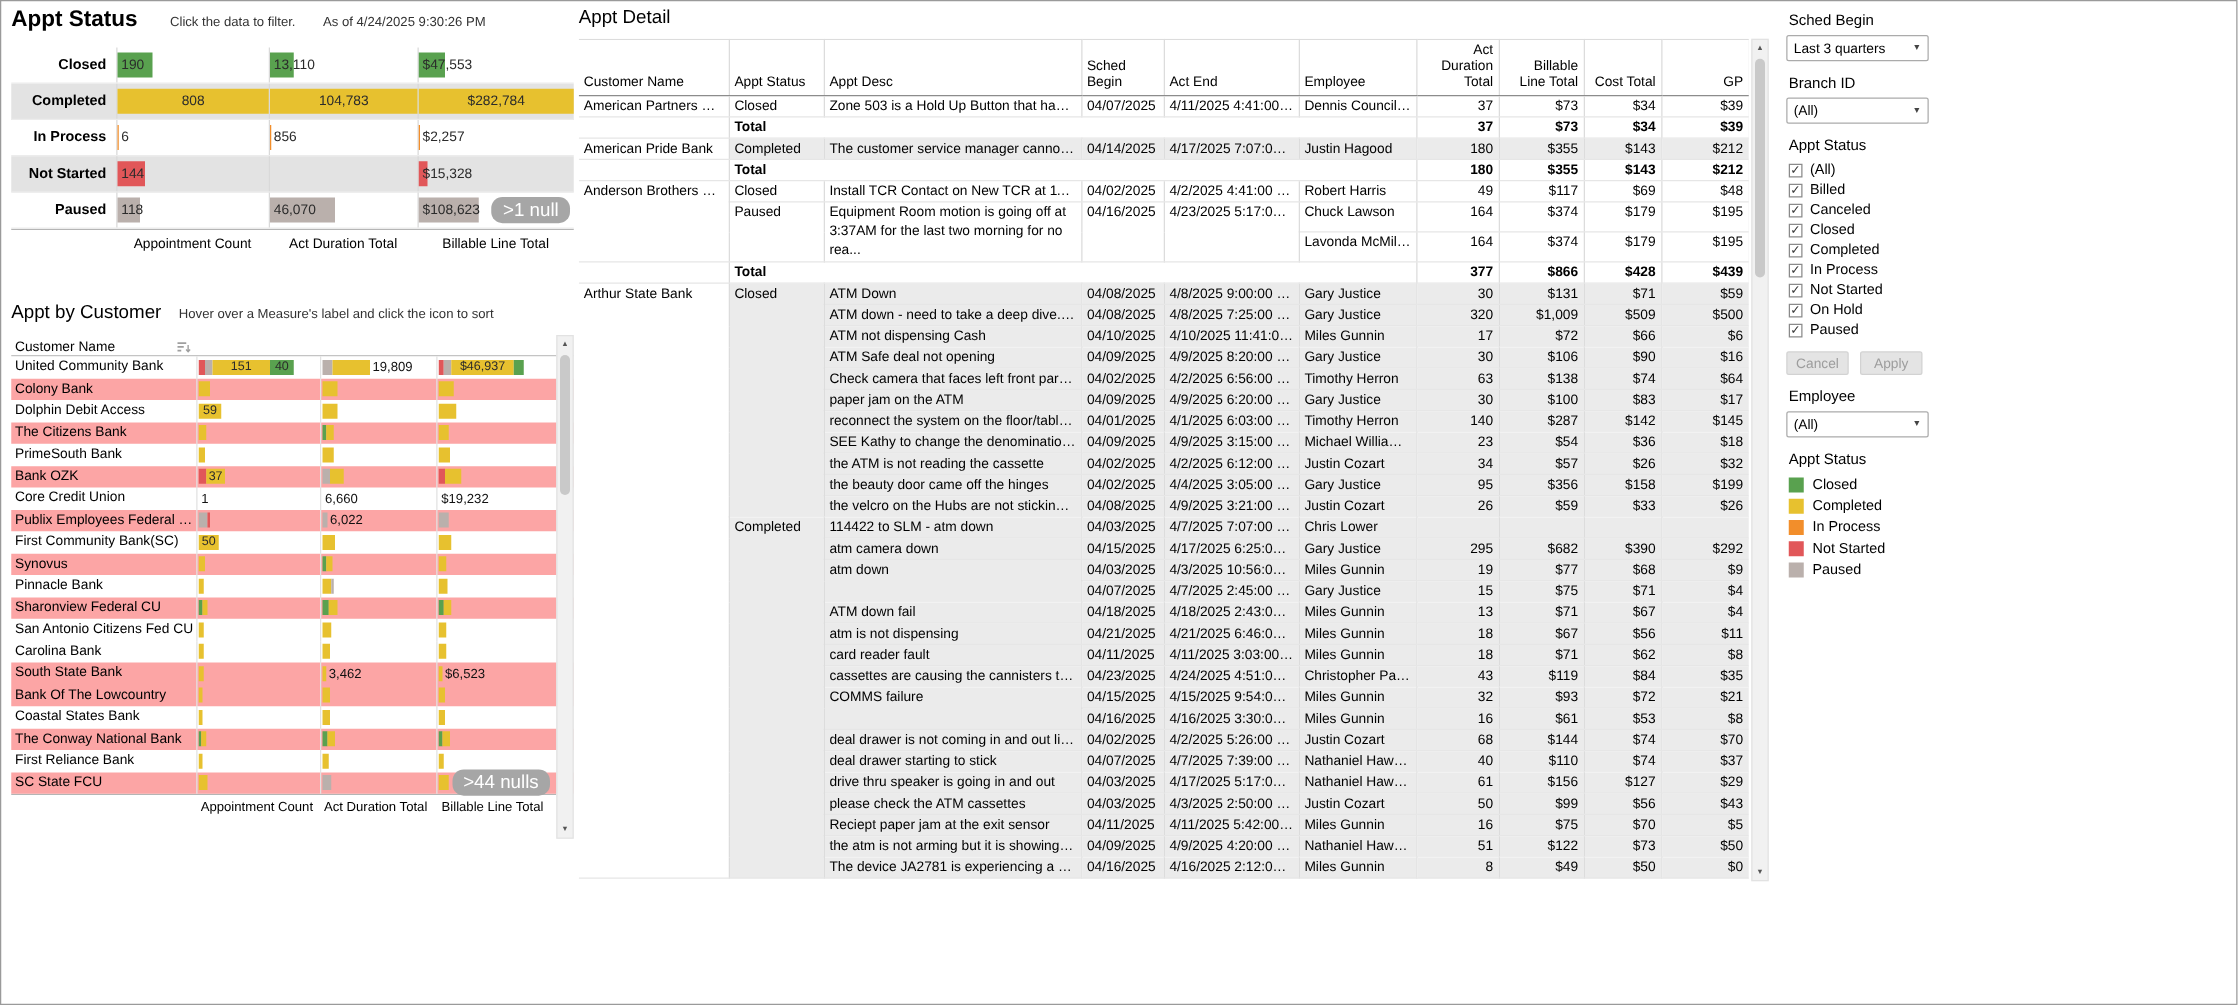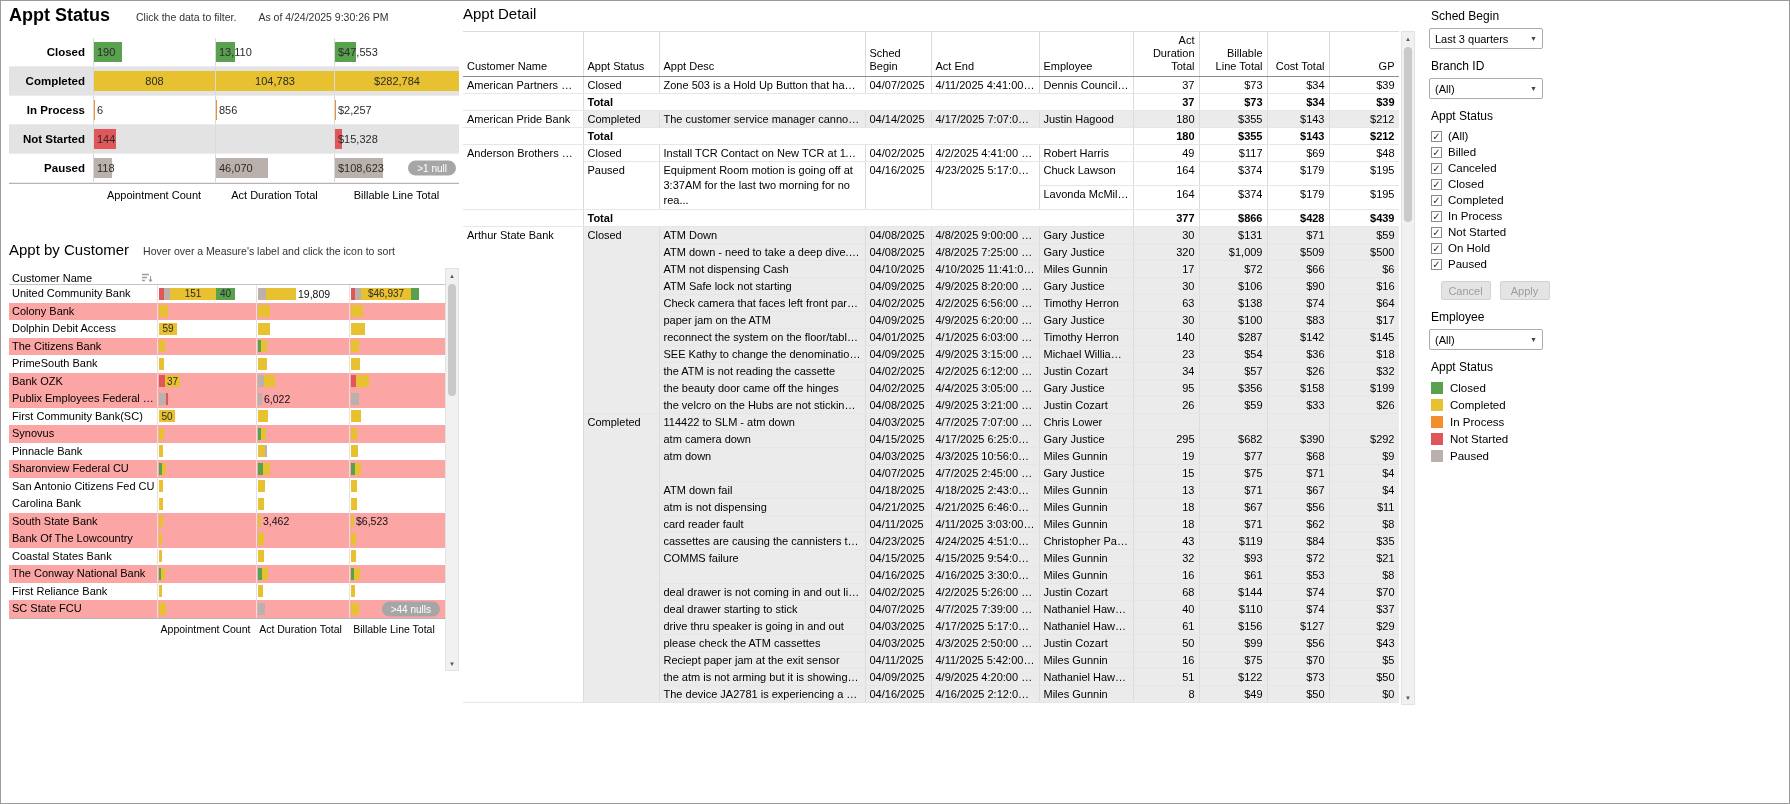--- a/index.html
+++ b/index.html
@@ -22,21 +22,21 @@
   #status-panel .hint2{margin-left:22px;}
   #status-rows{margin-top:12px;}
   .s-row{display:flex;height:29px;border-bottom:1px solid #ececec;position:relative;}
   .s-row.banded{background:#e3e3e3;}
   .s-label{width:84px;font-weight:bold;font-size:11.5px;text-align:right;padding-right:8px;line-height:29px;white-space:nowrap;}
   .s-cell{position:relative;border-left:1px solid #d9d9d9;height:100%;}
   .s-c1{width:122px;}.s-c2{width:119px;}.s-c3{width:125px;}
   .s-bar{position:absolute;left:0;top:4px;bottom:4px;z-index:1;}
   .s-text{position:absolute;left:3px;top:50%;transform:translateY(-50%);font-size:11px;color:#2b2b2b;white-space:nowrap;z-index:2;}
   .s-text.center{left:0;right:0;text-align:center;}
-  .null-badge{position:absolute;right:3px;top:50%;transform:translateY(-50%);background:#a6a6a6;color:#fff;font-size:10px;padding:2px 9px;border-radius:9px;white-space:nowrap;z-index:3;}
+  .null-badge{position:absolute;right:3px;top:50%;transform:translateY(-50%);background:#a6a6a6;color:#fff;font-size:15px;padding:2px 9px;border-radius:9px;white-space:nowrap;z-index:3;}
   .axis-row{display:flex;border-top:1px solid #b5b5b5;padding-top:5px;font-size:11px;}
   .axis-row .sp1{width:84px;}
   .axis-row .a1{width:122px;text-align:center;}
   .axis-row .a2{width:119px;text-align:center;}
   .axis-row .a3{width:125px;text-align:center;}
 
   
   #customer-panel{left:8px;top:240px;width:450px;height:462px;}
   #customer-panel .hint1{margin-left:14px;}
   .c-header{display:flex;height:18px;border-bottom:1px solid #c4c4c4;margin-top:9px;font-size:11px;position:relative;align-items:flex-end;}
@@ -87,21 +87,21 @@
   
   #filter-panel{left:1428px;top:4px;width:132px;height:700px;font-size:11.5px;}
   .f-title{font-size:12px;margin:10px 0 5px 2px;}
   .f-title.first{margin-top:4px;}
   .dropdown{width:114px;height:21px;border:1px solid #ababab;border-radius:2px;background:#fff;
     display:flex;align-items:center;padding:0 5px;cursor:pointer;}
   .dd-val{flex:1;font-size:11px;white-space:nowrap;overflow:hidden;}
   .dd-caret{font-size:7px;color:#444;margin-left:3px;}
   .chk{display:flex;align-items:center;height:16px;margin-left:2px;cursor:pointer;}
   .chk .box{width:11px;height:11px;border:1px solid #8a8a8a;background:#fff;font-size:10px;line-height:9px;text-align:center;color:#333;margin-right:6px;flex:none;}
-  .fbtns{display:flex;gap:9px;margin:9px 0 0 0;justify-content:center;}
+  .fbtns{display:flex;gap:9px;margin:9px 0 0 0;}
   .fbtn{width:50px;height:19px;background:#e4e4e4;border:1px solid #d2d2d2;border-radius:2px;color:#9d9d9d;font-size:11px;font-family:inherit;cursor:default;}
   .leg{display:flex;align-items:center;height:17px;margin-left:2px;cursor:pointer;}
   .leg .sw{width:12px;height:12px;margin-right:7px;flex:none;}
 </style>
 </head>
 <body>
 
 <section id="status-panel" class="panel">
   <div class="head-row">
     <span class="title-lg">Appt Status</span>
@@ -291,20 +291,32 @@
             <span class="seg-label">37</span>
           </div>
         </div>
         <div class="c-cell c-m2">
           <div class="seg" style="width: 6px; background: rgb(186, 176, 172);"></div>
           <div class="seg" style="width: 11px; background: rgb(231, 193, 47);"></div>
         </div>
         <div class="c-cell c-m3">
           <div class="seg" style="width: 5px; background: rgb(225, 87, 89);"></div>
           <div class="seg" style="width: 13px; background: rgb(231, 193, 47);"></div>
+        </div>
+      </div>
+      <div class="c-row">
+        <div class="cname">Core Credit Union</div>
+        <div class="c-cell c-m1">
+          <span class="c-text">1</span>
+        </div>
+        <div class="c-cell c-m2">
+          <span class="c-text">6,660</span>
+        </div>
+        <div class="c-cell c-m3">
+          <span class="c-text">$19,232</span>
         </div>
       </div>
       <div class="c-row banded">
         <div class="cname">Publix Employees Federal Credi...</div>
         <div class="c-cell c-m1">
           <div class="seg" style="width: 7px; background: rgb(186, 176, 172);"></div>
           <div class="seg" style="width: 2px; background: rgb(225, 87, 89);"></div>
         </div>
         <div class="c-cell c-m2">
           <div class="seg" style="width: 4px; background: rgb(186, 176, 172);"></div>
@@ -622,21 +634,21 @@
             <td class="desc">ATM not dispensing Cash</td>
             <td class="sched">04/10/2025</td>
             <td class="end">4/10/2025 11:41:00 PM</td>
             <td class="emp">Miles Gunnin</td>
             <td class="num">17</td>
             <td class="num">$72</td>
             <td class="num">$66</td>
             <td class="num">$6</td>
           </tr>
           <tr class="banded ">
-            <td class="desc">ATM Safe lock not starting</td>
+            <td class="desc">ATM Safe deal not opening</td>
             <td class="sched">04/09/2025</td>
             <td class="end">4/9/2025 8:20:00 PM</td>
             <td class="emp">Gary Justice</td>
             <td class="num">30</td>
             <td class="num">$106</td>
             <td class="num">$90</td>
             <td class="num">$16</td>
           </tr>
           <tr class="banded ">
             <td class="desc">Check camera that faces left front parking l...</td>

